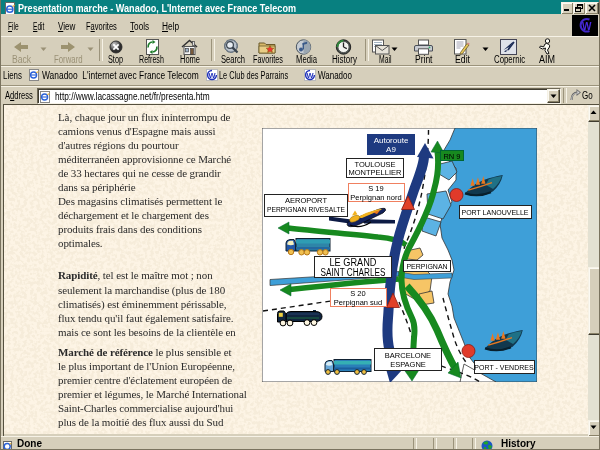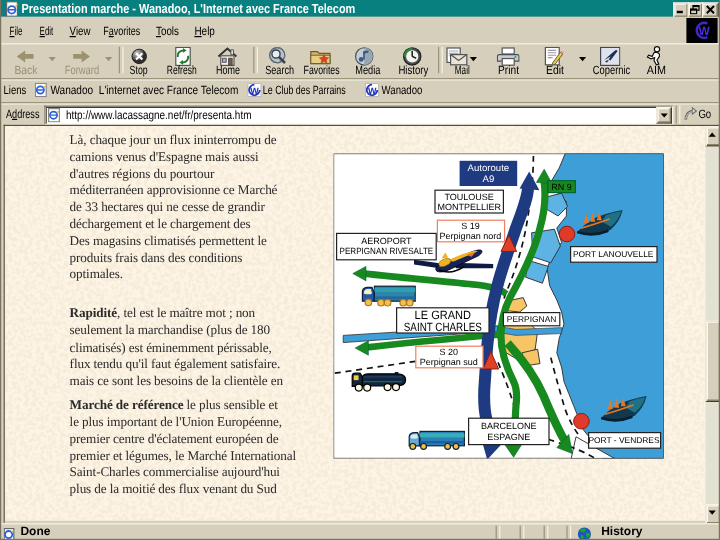--- a/index.html
+++ b/index.html
@@ -248,38 +248,39 @@
       <rect width="584" height="330" filter="url(#paper)"></rect>
     </svg>
 </div>
 
 <div class="abs" style="left:58px;top:110px;width:200px;font-family:'Liberation Serif',serif;font-size:11px;line-height:14.05px;color:#2b2b2b;letter-spacing:-0.1px;white-space:nowrap">
 <div>Là, chaque jour un flux ininterrompu de</div>
 <div>camions venus d'Espagne mais aussi</div>
 <div>d'autres régions du pourtour</div>
 <div>méditerranéen approvisionne ce Marché</div>
 <div>de 33 hectares qui ne cesse de grandir</div>
+<div>dans sa périphérie</div>
+<div>Des magasins climatisés permettent le</div>
 <div>déchargement et le chargement des</div>
-<div>Des magasins climatisés permettent le</div>
 <div>produits frais dans des conditions</div>
 <div>optimales.</div>
 <div style="margin-top:18px"><b>Rapidité</b>, tel est le maître mot ; non</div>
 <div>seulement la marchandise (plus de 180</div>
 <div>climatisés) est éminemment périssable,</div>
 <div>flux tendu qu'il faut également satisfaire.</div>
 <div>mais ce sont les besoins de la clientèle en</div>
 <div style="margin-top:6px"><b>Marché de référence</b> le plus sensible et</div>
 <div>le plus important de l'Union Européenne,</div>
 <div>premier centre d'éclatement européen de</div>
 <div>premier et légumes, le Marché International</div>
 <div>Saint-Charles commercialise aujourd'hui</div>
-<div>plus de la moitié des flux venant du Sud</div>
-</div>
-
-<div id="mapbox" class="abs" style="left:278px;top:128px;width:275px;height:254px">
+<div>plus de la moitié des flux aussi du Sud</div>
+</div>
+
+<div id="mapbox" class="abs" style="left:262px;top:128px;width:275px;height:254px">
 <svg width="275" height="254" viewBox="0 0 275 254" font-family="Liberation Sans">
 <rect x="0" y="0" width="275" height="254" fill="#fff" stroke="#4a4a4a" stroke-width="1"></rect>
 
 <path d="M193 0 L275 0 L275 254 L224 254 L216 240 L208 230 L204 220 L200 210 L196 200 L192 190 L190 178 L186 166 L188 154 L192 142 L190 132 L186 122 L180 110 L178 96 L182 84 L190 74 L186 62 L194 52 L194 40 L186 32 L182 22 L188 12 Z" fill="#3e9fd8" stroke="#333" stroke-width="0.8"></path>
 
 <path d="M202 236 L234 254 L198 254 Z" fill="#fff" stroke="#333" stroke-width="0.8"></path>
 
 <path d="M178 36 L190 33 L195 44 L187 52 L177 46 Z" fill="#5cb3e4" stroke="#333" stroke-width="0.8"></path>
 <path d="M165 66 L184 63 L189 77 L181 91 L166 86 Z" fill="#5cb3e4" stroke="#333" stroke-width="0.8"></path>
 <path d="M162 89 L179 94 L174 108 L160 103 Z" fill="#5cb3e4" stroke="#333" stroke-width="0.8"></path>

